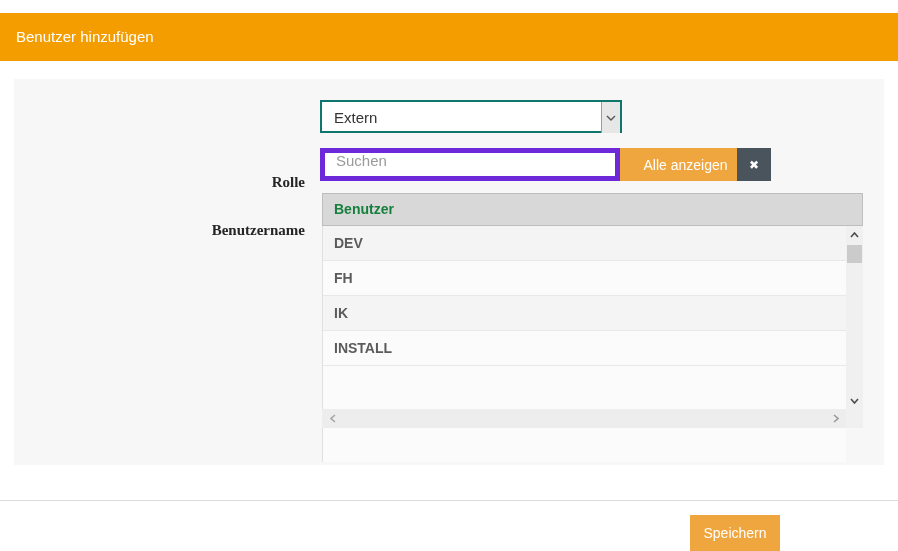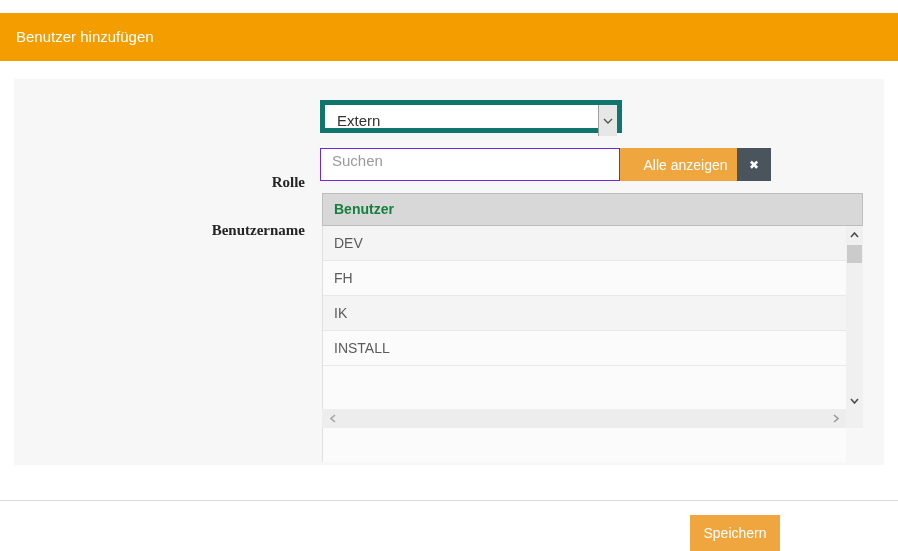--- a/index.html
+++ b/index.html
@@ -39,40 +39,40 @@
     font-size: 15px; font-weight: bold; color: #252525; font-family: Liberation Serif, serif;
   }
   .label-role     { left: 86px; top: 95px;  }
   .label-username { left: 86px; top: 143px; }
 
   
   .role-select {
     position: absolute; left: 306px; top: 21px;
     width: 302px; height: 33px;
     background: #ffffff;
-    border: 5px solid #0f766e;
+    border: 2px solid #0f766e;
     cursor: default;
   }
   .role-select .value {
     position: absolute; left: 12px; top: 0;
     line-height: 31px; font-size: 15px; color: #333333;
   }
   .role-select .arrow-box {
     position: absolute; right: 0; top: 0;
     width: 19px; height: 31px;
     background: #e7e7e7;
     border-left: 1px solid #9c9c9c;
     display: flex; align-items: center; justify-content: center;
   }
 
   
   .search-input {
     position: absolute; left: 306px; top: 69px;
     width: 300px; height: 33px;
-    border: 1px solid #6d28d9;
+    border: 5px solid #6d28d9;
     background: #ffffff;
     padding: 0 0 8px 11px;
     font-family: "Liberation Sans", "DejaVu Sans", sans-serif;
     font-size: 15px; color: #444444;
     outline: none;
   }
   .search-input::placeholder { color: #9a9a9a; opacity: 1; }
 
   .btn {
     border: none; cursor: pointer;
@@ -107,20 +107,21 @@
     position: absolute; left: 11px; top: 0;
     line-height: 31px;
     font-size: 14px; font-weight: bold; color: #15803d;
   }
   .tbody {
     position: absolute; left: 0; top: 33px;
     width: 524px; height: 236px;
     border-left: 1px solid #e0e0e0;
     background: #fbfbfb;
     overflow: hidden;
+    font-weight: bold;
   }
   .trow {
     height: 35px; line-height: 34px;
     padding-left: 11px;
     font-size: 14px; color: #5b5b5b;
     border-bottom: 1px solid #e8e8e8;
     cursor: pointer;
   }
   .trow.odd  { background: #f4f4f4; }
   .trow.even { background: #fbfbfb; }

